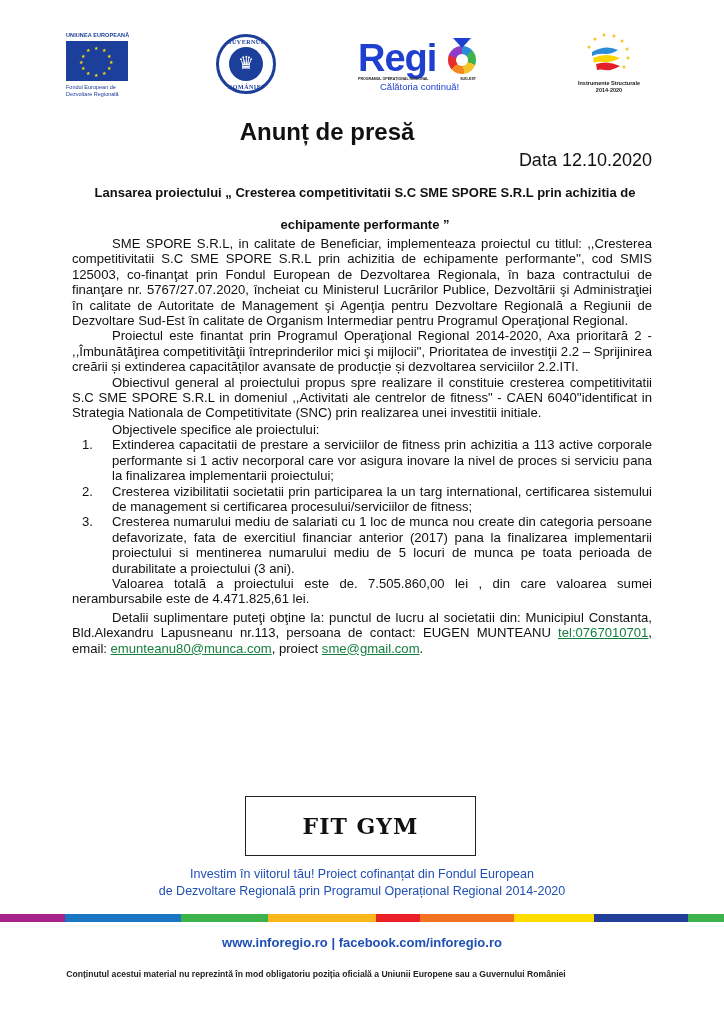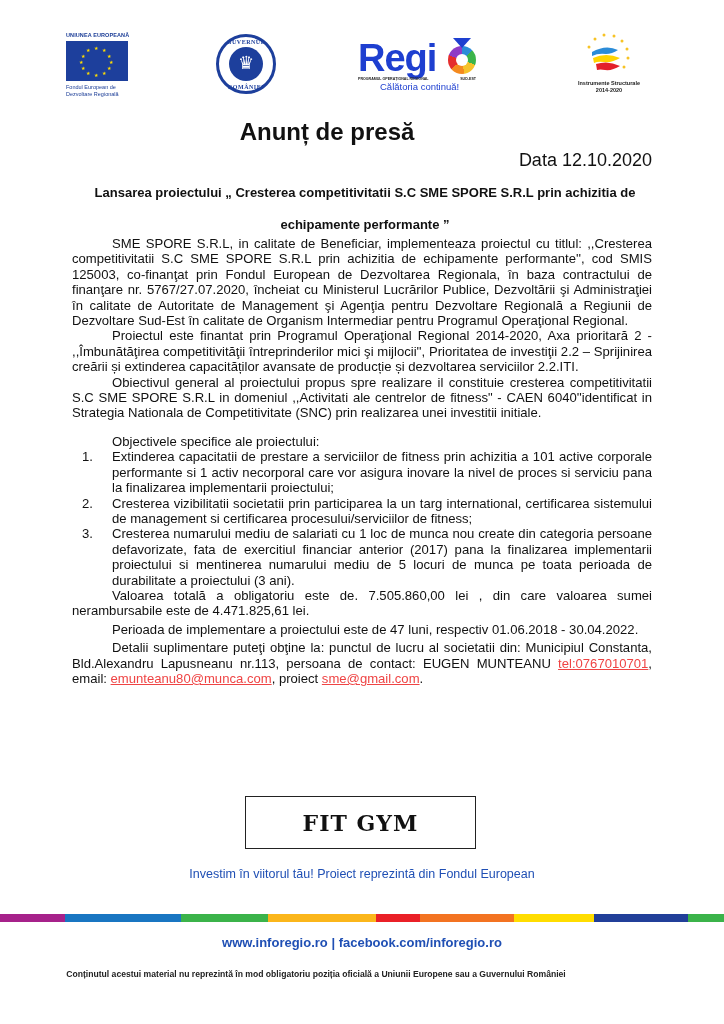--- a/index.html
+++ b/index.html
@@ -37,29 +37,29 @@
     
     .title { position: absolute; top: 118px; left: 0; width: 654px; text-align: center; font-size: 24px; font-weight: bold; color: #111; }
     .date { position: absolute; top: 150px; right: 72px; font-size: 18px; color: #111; }
 
     .subtitle { position: absolute; top: 177px; left: 80px; width: 570px; text-align: center; font-size: 13px; font-weight: bold; line-height: 32px; color: #111; }
 
     
     .body { position: absolute; top: 236px; left: 72px; width: 580px; font-size: 13.1px; line-height: 15.4px; color: #111; text-align: justify; }
     .body p { text-indent: 40px; }
     .body b { font-weight: normal; }
-    .body .obj-title { padding-left: 40px; text-indent: 0; margin-top: 13px; }
+    .body .obj-title { padding-left: 40px; text-indent: 0; margin-top: 1px; }
     .body ol { list-style: none; margin: 0; padding: 0; }
     .body li { position: relative; padding-left: 40px; }
     .body li .num { position: absolute; left: 10px; top: 0; }
     .body .p-gap { margin-top: 3px; }
-    .link { color: #ef4444; text-decoration: underline; }
+    .link { color: #15803d; text-decoration: underline; }
 
     
-    .fitgym { position: absolute; top: 796px; left: 245px; width: 231px; height: 53px; border: 1.5px solid #222; display: flex; align-items: center; justify-content: center; }
+    .fitgym { position: absolute; top: 796px; left: 245px; width: 231px; height: 60px; border: 1.5px solid #222; display: flex; align-items: center; justify-content: center; }
     .fitgym-text { font-family: "DejaVu Serif", serif; font-weight: bold; font-size: 22px; letter-spacing: 1px; color: #111; }
 
     .invest { position: absolute; top: 866px; left: 0; width: 724px; text-align: center; font-size: 12.5px; line-height: 17px; color: #1f4fb4; }
 
     .colorbar { position: absolute; top: 914px; left: 0; width: 724px; height: 8px; display: flex; }
     .colorbar div { height: 100%; }
 
     .weblinks { position: absolute; top: 935px; left: 0; width: 724px; text-align: center; font-size: 13px; font-weight: bold; color: #1f4fb4; }
     .disclaimer { position: absolute; top: 969px; left: 0; width: 632px; text-align: center; font-size: 8.6px; font-weight: bold; color: #222; }
   </style>
@@ -140,39 +140,39 @@
 <div class="body">
   <p><b>SME SPORE S.R.L</b><span>, in calitate de Beneficiar, implementeaza  proiectul  cu titlul: ,,Cresterea competitivitatii S.C SME SPORE S.R.L prin achizitia de echipamente performante'', cod SMIS 125003, co-finanţat prin Fondul European de Dezvoltarea Regionala, în baza contractului de finanţare nr. </span><b>5767/27.07.2020</b><span>, încheiat cu Ministerul Lucrărilor Publice, Dezvoltării şi Administraţiei în calitate de Autoritate de Management şi Agenţia pentru Dezvoltare Regională a Regiunii de Dezvoltare Sud-Est în calitate de Organism Intermediar pentru Programul Operaţional Regional.</span></p>
 
   <p>Proiectul este finantat prin Programul Operaţional Regional 2014-2020, Axa prioritară 2 - ,,Îmbunătăţirea competitivităţii întreprinderilor mici şi mijlocii'', Prioritatea de investiţii 2.2 – Sprijinirea creării și extinderea capacităților avansate de producție și dezvoltarea serviciilor 2.2.ITI.</p>
 
   <p><b>Obiectivul general</b><span> al proiectului propus spre realizare il constituie cresterea competitivitatii S.C  SME SPORE S.R.L in domeniul  ,,Activitati ale centrelor de fitness" - CAEN 6040''identificat in Strategia Nationala de Competitivitate (SNC) prin realizarea unei investitii initiale.</span></p>
 
   <p class="obj-title"><b>Objectivele specifice</b><span> ale proiectului:</span></p>
 
   <ol>
-    <li><span class="num">1.</span><span>Extinderea capacitatii de prestare a serviciilor de fitness prin achizitia a 101 active corporale performante si 1 activ necorporal care vor asigura inovare la nivel de proces si serviciu pana la finalizarea implementarii proiectului;</span></li>
+    <li><span class="num">1.</span><span>Extinderea capacitatii de prestare a serviciilor de fitness prin achizitia a 113 active corporale performante si 1 activ necorporal care vor asigura inovare la nivel de proces si serviciu pana la finalizarea implementarii proiectului;</span></li>
     <li><span class="num">2.</span><span>Cresterea vizibilitatii societatii prin participarea la un targ international, certificarea sistemului de management si certificarea procesului/serviciilor de fitness;</span></li>
     <li><span class="num">3.</span><span>Cresterea numarului mediu de salariati cu 1 loc de munca nou create din categoria persoane defavorizate, fata de exercitiul financiar anterior (2017) pana la finalizarea implementarii proiectului si mentinerea numarului mediu de 5 locuri de munca pe toata perioada de durabilitate a proiectului (3 ani).</span></li>
   </ol>
 
-  <p><b>Valoarea totală a obligatoriu</b><span> este de. 7.505.860,00 lei , din care valoarea sumei nerambursabile este de  4.471.825,61 lei.</span></p>
+  <p><b>Valoarea totală a proiectului</b><span> este de. 7.505.860,00 lei , din care valoarea sumei nerambursabile este de  4.471.825,61 lei.</span></p>
 
-  <p class="p-gap"><b>Perioada de implementare</b><span> a proiectului este de 47 luni, respectiv 01.06.2018 - 30.04.2022.</span></p>
 
 
   <p class="p-gap"><b>Detalii suplimentare</b><span> puteţi obţine la: punctul de lucru al societatii din</span><b>:</b><span> Municipiul Constanta, Bld.Alexandru Lapusneanu nr.113, persoana de contact: EUGEN MUNTEANU </span><a class="link">tel:0767010701</a><span>, email: </span><a class="link">emunteanu80@munca.com</a><span>, proiect </span><a class="link">sme@gmail.com</a><b>.</b></p>
 </div>
 
 <div class="fitgym">
   <span class="fitgym-text">FIT GYM</span>
 </div>
 
 <div class="invest">
-  <div>Investim în viitorul tău! Proiect reprezintă din Fondul European</div>
+  <div>Investim în viitorul tău! Proiect cofinanțat din Fondul European</div>
+  <div>de Dezvoltare Regională prin Programul Operațional Regional 2014-2020</div>
 </div>
 
 <div class="colorbar" id="colorbar">
     <div style="background: rgb(166, 33, 138); flex: 9 1 0%;"></div>
     <div style="background: rgb(25, 118, 194); flex: 16 1 0%;"></div>
     <div style="background: rgb(59, 179, 74); flex: 12 1 0%;"></div>
     <div style="background: rgb(251, 182, 27); flex: 15 1 0%;"></div>
     <div style="background: rgb(234, 32, 39); flex: 6 1 0%;"></div>
     <div style="background: rgb(243, 115, 33); flex: 13 1 0%;"></div>
     <div style="background: rgb(255, 221, 0); flex: 11 1 0%;"></div>

